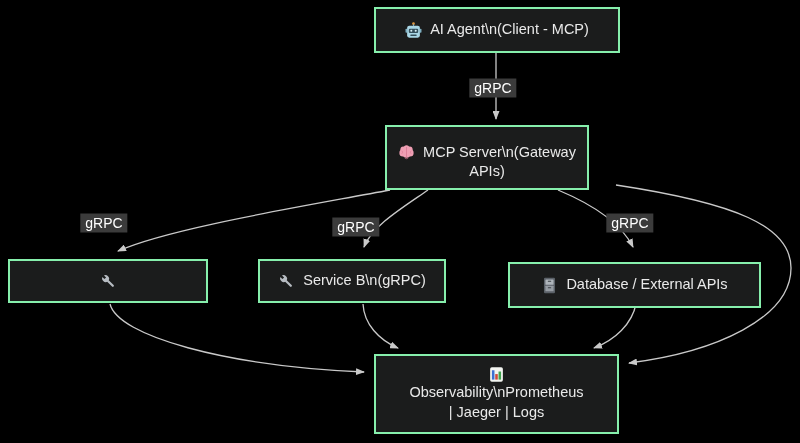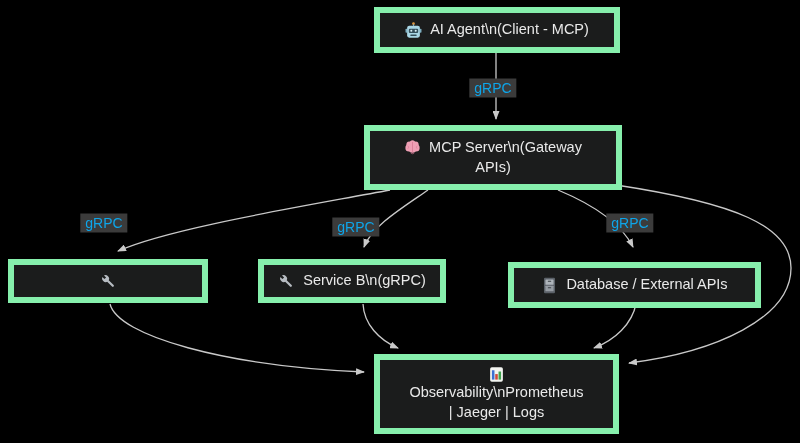--- a/index.html
+++ b/index.html
@@ -6,39 +6,39 @@
   body {
     width: 800px; height: 443px; overflow: hidden;
     font-family: "Liberation Sans", sans-serif;
   }
   .canvas { position: relative; width: 800px; height: 443px; background: #000; }
   svg.edges { position: absolute; left: 0; top: 0; width: 800px; height: 443px; }
   svg.edges path.edge { fill: none; stroke: #c9c9c9; stroke-width: 1.3px; }
 
   .node {
     position: absolute; box-sizing: border-box;
-    background: #1b1c1c; border: 6px solid #86efac;
+    background: #1b1c1c; border: 2px solid #86efac;
     color: #e9e9e9; font-size: 14.5px; line-height: 1.32;
     display: flex; flex-direction: column; align-items: center; justify-content: center;
     text-align: center; padding: 16px 8px;
   }
   .node .row { display: flex; flex-direction: row; align-items: center; justify-content: center; gap: 8px; }
   .icon { display: inline-flex; width: 17px; height: 17px; flex: 0 0 auto; }
   .icon svg { width: 17px; height: 17px; }
 
   #node-ai-agent      { left: 374px; top: 7px;   width: 246px; height: 46px; }
-  #node-mcp-server    { left: 364px; top: 125px; width: 258px; height: 65px; }
+  #node-mcp-server    { left: 385px; top: 125px; width: 204px; height: 65px; justify-content: space-between; }
   #node-service-a     { left: 8px;   top: 259px; width: 200px; height: 44px; }
   #node-service-b     { left: 258px; top: 259px; width: 188px; height: 44px; }
   #node-database      { left: 508px; top: 262px; width: 253px; height: 46px; }
   #node-observability { left: 374px; top: 354px; width: 245px; height: 80px; align-items: center; }
 
   .edge-label {
     position: absolute; transform: translate(-50%, -50%);
-    background: #3b3b3b; color: #0ea5e9;
+    background: #3b3b3b; color: #ffffff;
     font-size: 14px; padding: 1px 5px 2px 5px; white-space: nowrap;
   }
   #edge-label-1 { left: 493px; top: 88px; }
   #edge-label-2 { left: 104px; top: 223px; }
   #edge-label-3 { left: 356px; top: 227px; }
   #edge-label-4 { left: 630px; top: 223px; }
 </style>
 </head>
 <body>
 

